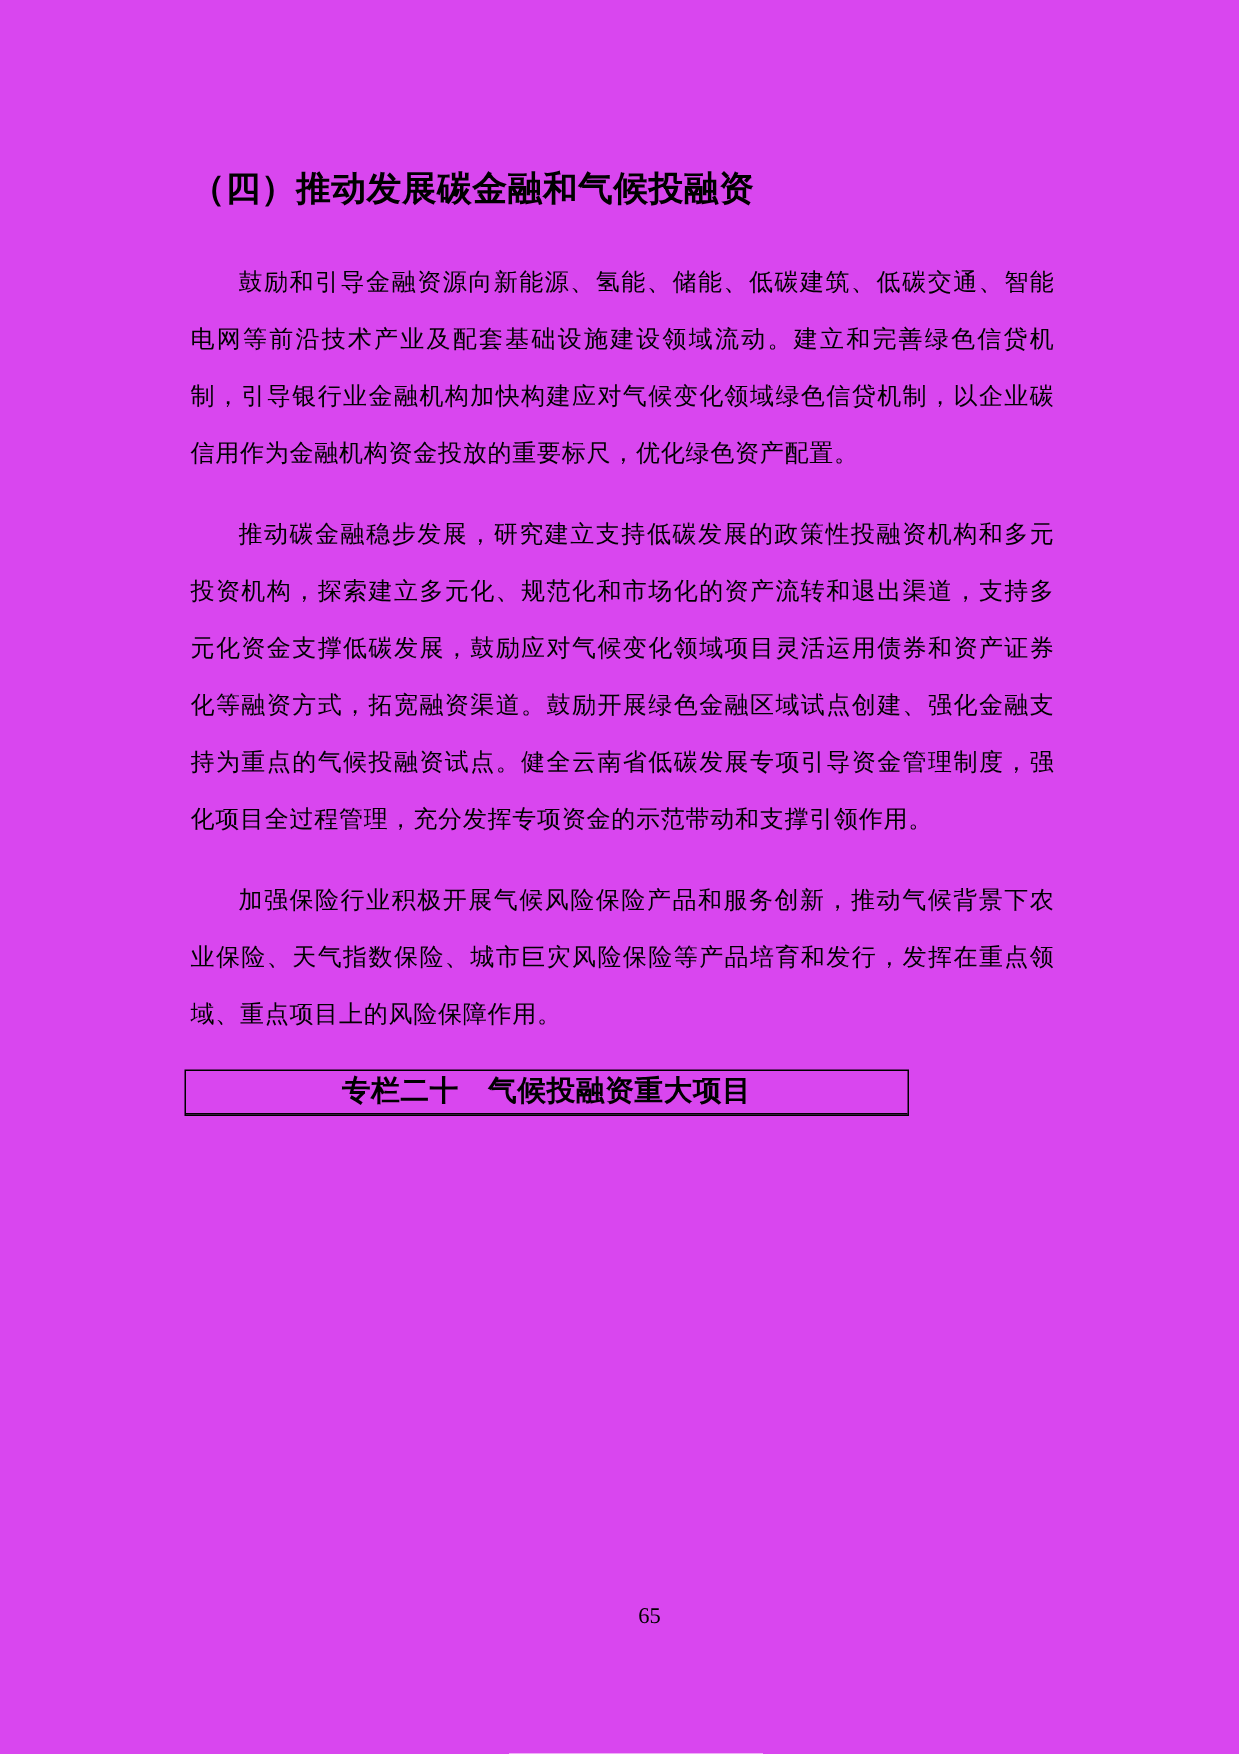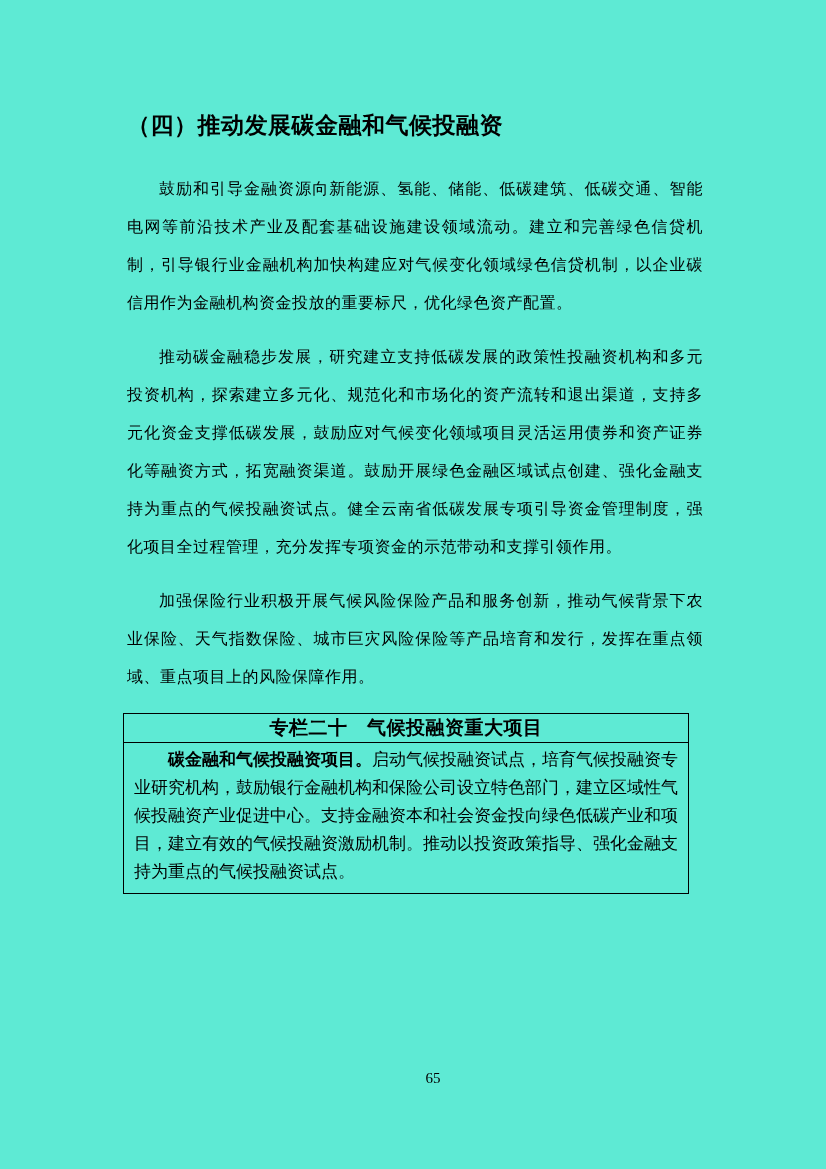--- a/index.html
+++ b/index.html
@@ -4,21 +4,21 @@
 <style>
   html, body {
     margin: 0;
     padding: 0;
     background: #ffffff;
   }
   .page {
     position: relative;
     width: 826px;
     height: 1169px;
-    background: #5eead4;
+    background: #d946ef;
     color: #000000;
     font-family: "Liberation Serif", "DejaVu Serif", serif;
     overflow: hidden;
   }
   .content {
     position: absolute;
     left: 127px;
     top: 110px;
     width: 576px;
   }
@@ -37,21 +37,21 @@
     text-justify: inter-ideograph;
     text-indent: 2em;
     letter-spacing: 0.5px;
   }
   .body-para:last-of-type {
     margin-bottom: 13px;
   }
   .panel {
     box-sizing: border-box;
     margin-left: -4px;
-    width: 566px;
+    width: 483px;
     border: 1.5px solid #000000;
     margin-top: 17px;
   }
   .panel-title {
     font-size: 19px;
     line-height: 26px;
     font-weight: bold;
     text-align: center;
     padding: 1px 0;
     border-bottom: 1.5px solid #000000;
@@ -88,18 +88,17 @@
     <h2 class="heading">（四）推动发展碳金融和气候投融资</h2>
 
     <p class="body-para">鼓励和引导金融资源向新能源、氢能、储能、低碳建筑、低碳交通、智能电网等前沿技术产业及配套基础设施建设领域流动。建立和完善绿色信贷机制，引导银行业金融机构加快构建应对气候变化领域绿色信贷机制，以企业碳信用作为金融机构资金投放的重要标尺，优化绿色资产配置。</p>
 
     <p class="body-para">推动碳金融稳步发展，研究建立支持低碳发展的政策性投融资机构和多元投资机构，探索建立多元化、规范化和市场化的资产流转和退出渠道，支持多元化资金支撑低碳发展，鼓励应对气候变化领域项目灵活运用债券和资产证券化等融资方式，拓宽融资渠道。鼓励开展绿色金融区域试点创建、强化金融支持为重点的气候投融资试点。健全云南省低碳发展专项引导资金管理制度，强化项目全过程管理，充分发挥专项资金的示范带动和支撑引领作用。</p>
 
     <p class="body-para">加强保险行业积极开展气候风险保险产品和服务创新，推动气候背景下农业保险、天气指数保险、城市巨灾风险保险等产品培育和发行，发挥在重点领域、重点项目上的风险保障作用。</p>
 
     <div class="panel">
       <div class="panel-title">专栏二十　气候投融资重大项目</div>
-      <p class="panel-body"><span class="panel-lead">碳金融和气候投融资项目。</span><span>启动气候投融资试点，培育气候投融资专业研究机构，鼓励银行金融机构和保险公司设立特色部门，建立区域性气候投融资产业促进中心。支持金融资本和社会资金投向绿色低碳产业和项目，建立有效的气候投融资激励机制。推动以投资政策指导、强化金融支持为重点的气候投融资试点。</span></p>
     </div>
   </div>
 
   <div class="page-number">65</div>
 </div>
 
 </body></html>

